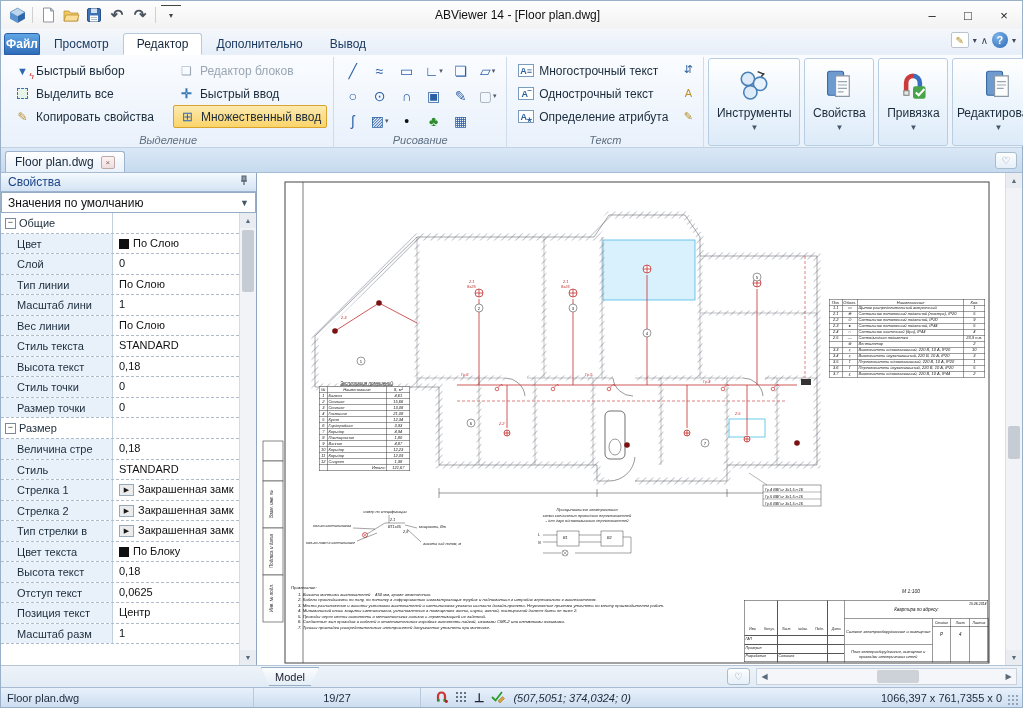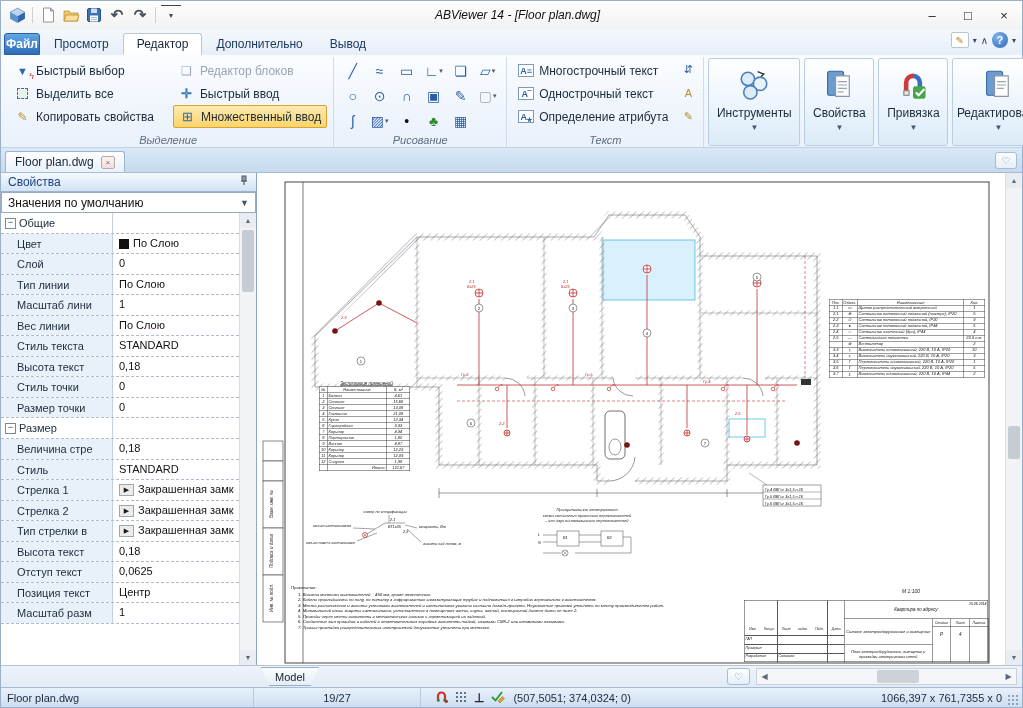--- a/index.html
+++ b/index.html
@@ -8,21 +8,21 @@
   #app { width:1023px; height:708px; display:flex; flex-direction:column; border:1px solid #9ab0c8; }
 
   
   .titlebar { height:28px; background:linear-gradient(#fefefe,#f2f2f2); position:relative;
     display:flex; align-items:center; flex:0 0 28px; }
   .qat { display:flex; align-items:center; gap:3px; padding-left:6px; z-index:2; }
   .qat .qi { width:20px; height:20px; display:inline-flex; align-items:center; justify-content:center; }
   .qsep { width:1px; height:16px; background:#d0d0d0; margin:0 2px; }
   .undoredo { font-size:15px; font-weight:bold; color:#4a545e; line-height:18px; }
   .custom-dd { font-size:8px; color:#444; border-top:1.5px solid #444; padding-top:0px; line-height:7px; }
-  .win-title { position:absolute; left:12px; right:0; text-align:center; font-size:12px; color:#101010;font-style:italic; }
+  .win-title { position:absolute; left:12px; right:0; text-align:center; font-size:12px; color:#101010; }
   .win-btns { margin-left:auto; display:flex; z-index:2; }
   .win-btn { width:36px; height:26px; display:flex; align-items:center; justify-content:center;
     font-size:13px; color:#222; }
 
   
   .tabrow { height:26px; flex:0 0 26px; background:linear-gradient(#f4f8fc,#e6eef8);
     display:flex; align-items:flex-end; padding-left:3px; position:relative; }
   .mtabs { display:flex; align-items:flex-end; }
   .mtab { padding:4px 13px 4px; font-size:12px; color:#1c3a60; border-radius:3px 3px 0 0; margin-right:1px; }
   .mtab.file { background:linear-gradient(#61a7e4,#2e6cba); color:#fff; border:1px solid #2a5fa6; font-weight:bold; padding:3px 1px; }
@@ -171,21 +171,21 @@
   .htrack { flex:1; position:relative; height:100%; }
   .hthumb { position:absolute; left:105px; width:42px; top:1px; bottom:1px; background:#ccd2d8; border-radius:2px; }
 
   
   .statusbar { height:20px; flex:0 0 20px; background:linear-gradient(#e8f1fb,#cdddf0);
     border-top:1px solid #a7bbd2; display:flex; align-items:center; font-size:11px; color:#1a2a3a; }
   .sseg { height:100%; display:flex; align-items:center; border-right:1px solid #b9c9dc; padding:0 6px; }
   .s-file { width:253px; flex:0 0 253px; }
   .s-page { width:167px; flex:0 0 167px; justify-content:center; }
   .s-icons { gap:7px; border-right:none; padding-left:14px; }
-  .s-coords { border-right:none; padding-left:2px; }
+  .s-coords { border-right:none; padding-left:2px;font-style:italic; }
   .s-spacer { flex:1; border-right:none; }
   .s-dims { border-right:none; padding-right:4px; }
   .grip { width:14px; height:14px; margin-right:2px; align-self:flex-end;
     background-image:radial-gradient(#92a4b8 1px, transparent 1.1px); background-size:4px 4px; background-position:1px 1px; }
   .perp { font-size:12px; font-weight:bold; color:#223; }
 </style>
 </head>
 <body>
 
 <div id="app">
@@ -559,20 +559,28 @@
             <div class="prow" data-pre="ar">
               <div class="plab">Тип стрелки в</div>
               <div class="pval">
 
                 <span class="ar"></span>
 
                 <span>Закрашенная замк</span>
               </div>
             </div>
 
+            <div class="prow" data-pre="sw">
+              <div class="plab">Цвет текста</div>
+              <div class="pval">
+                <span class="sw"></span>
+
+                <span>По Блоку</span>
+              </div>
+            </div>
 
             <div class="prow">
               <div class="plab">Высота текст</div>
               <div class="pval">
 
                 <span>0,18</span>
               </div>
             </div>
 
             <div class="prow">

